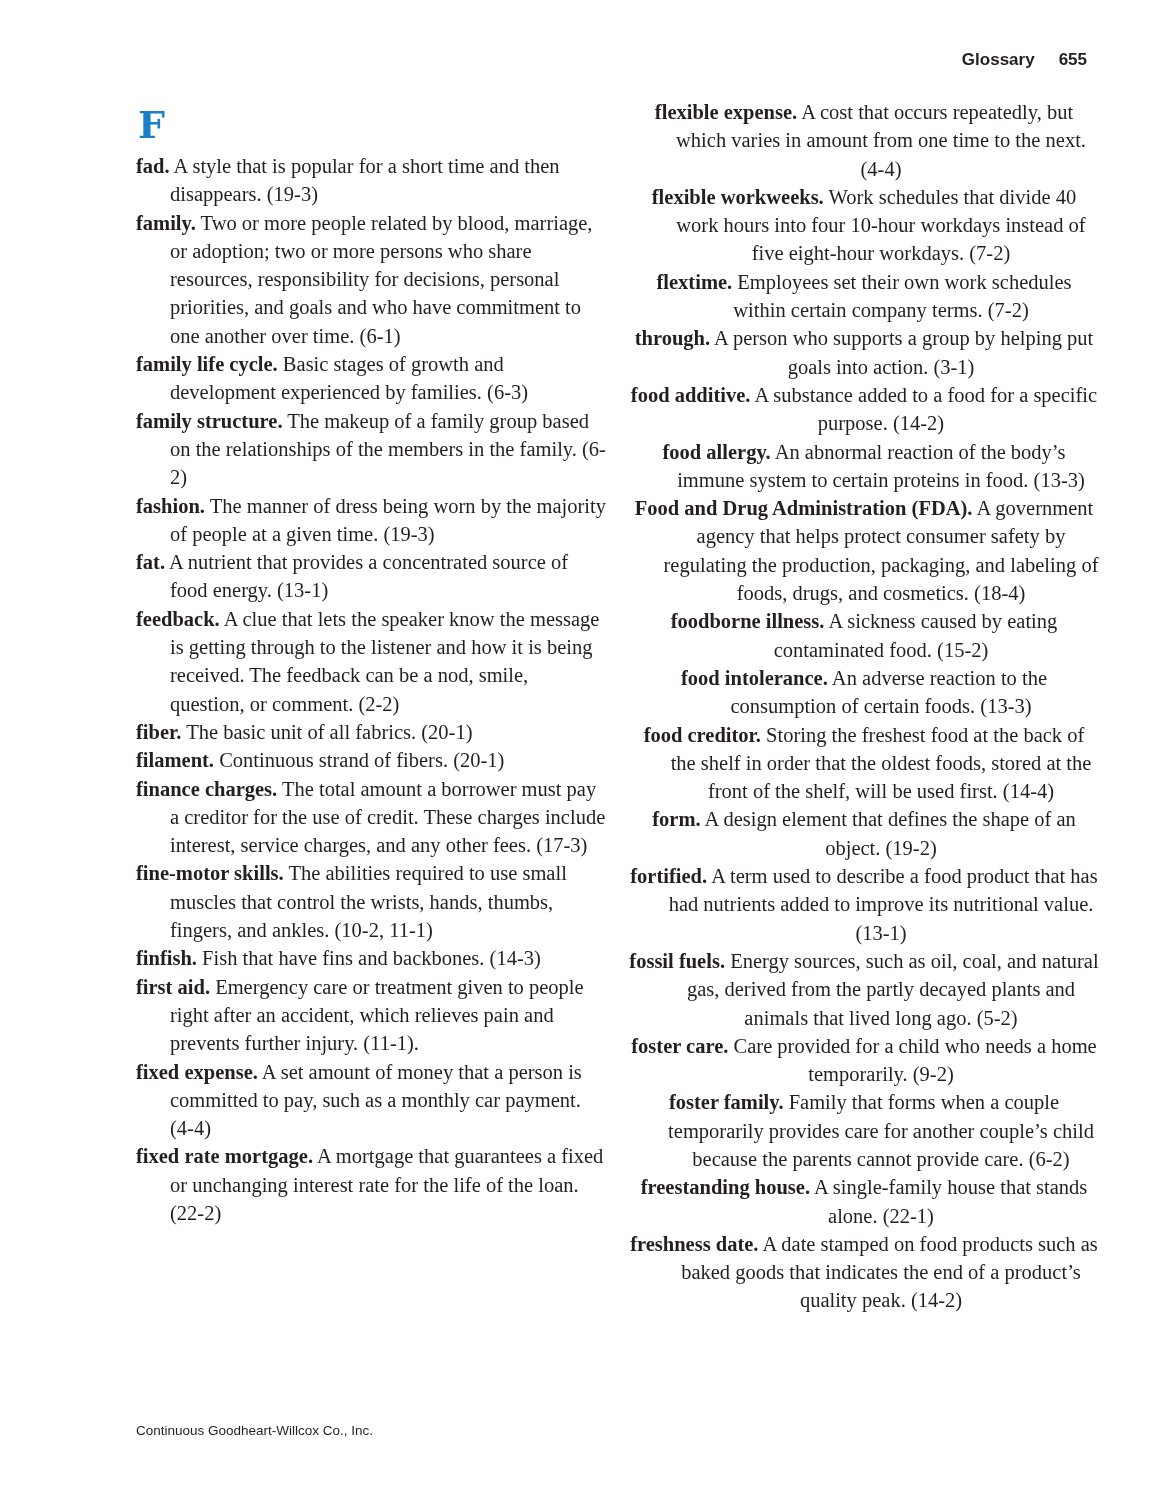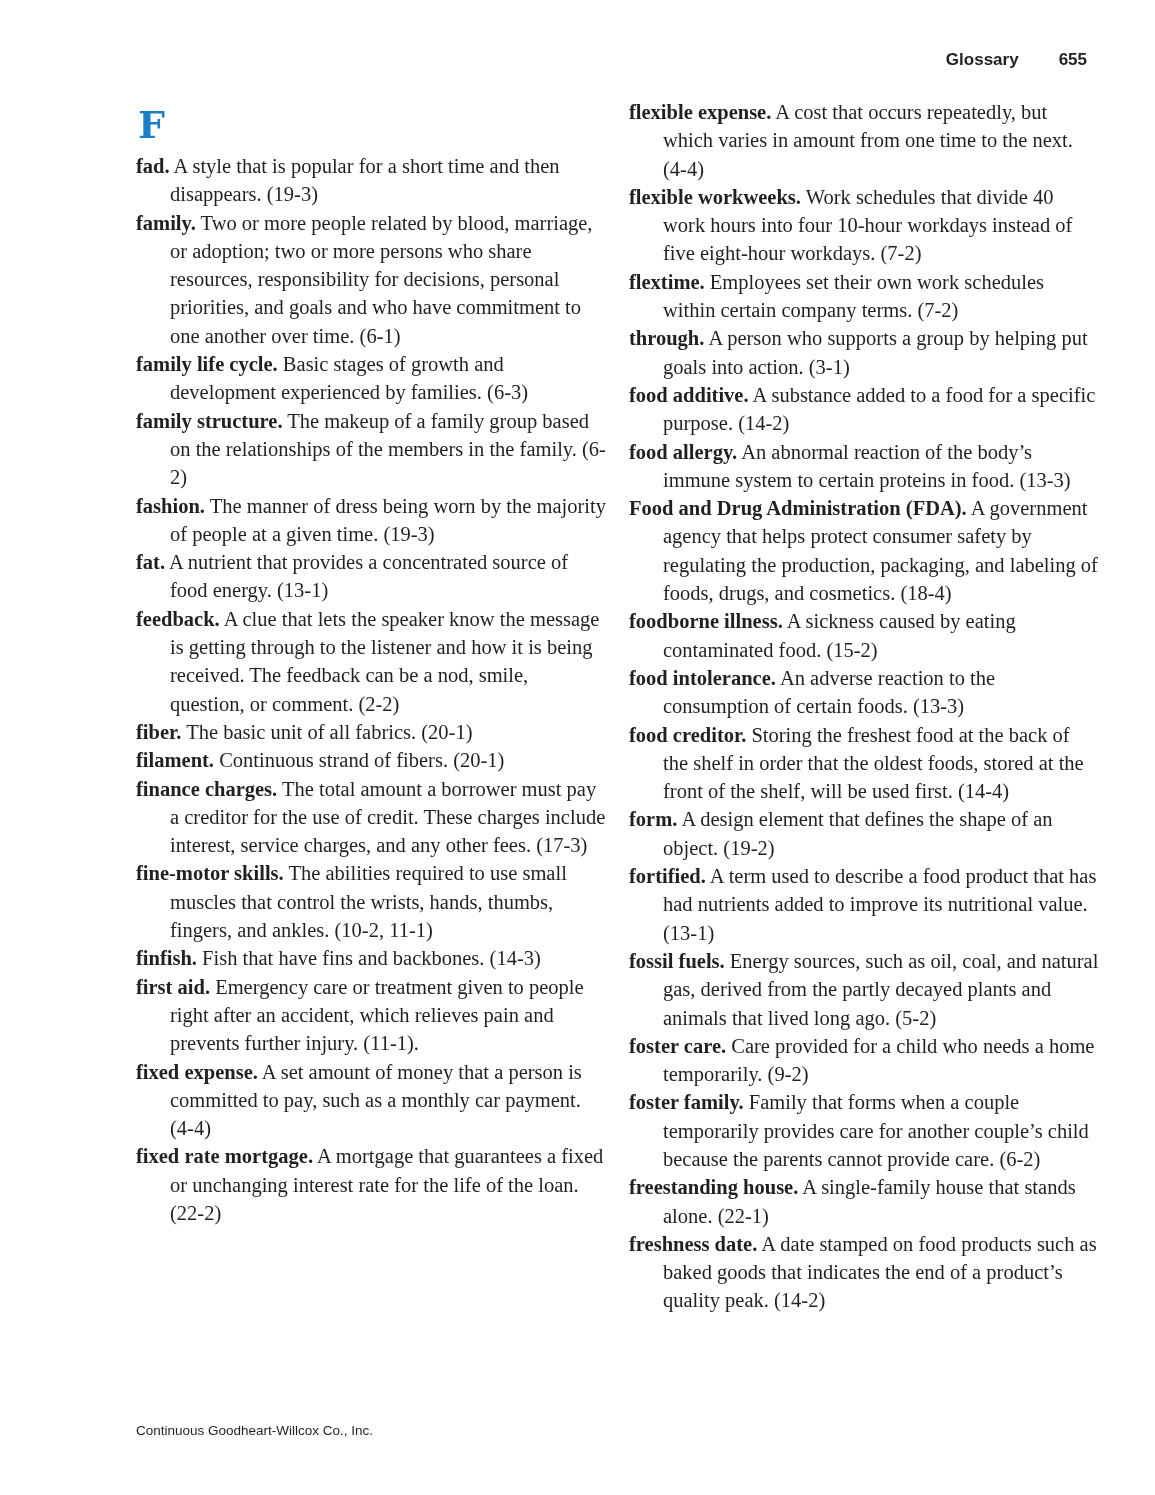--- a/index.html
+++ b/index.html
@@ -1,28 +1,28 @@
 <!DOCTYPE html>
 <html><head>
 <meta charset="utf-8">
 <style>
   html, body { margin: 0; padding: 0; background: #ffffff; }
   body { width: 1155px; height: 1495px; position: relative; overflow: hidden; color: #231f20; }
   .running-head {
     position: absolute; top: 50px; right: 68px;
     font-family: "Liberation Sans", sans-serif; font-weight: bold; font-size: 17px;
-    color: #231f20; display: flex; gap: 40px;
+    color: #231f20; display: flex; gap: 24px;
   }
   .col {
     position: absolute; top: 98px;
     font-family: "Liberation Serif", "DejaVu Serif", serif;
     font-size: 20.5px; line-height: 28.3px;
   }
   .col-left { left: 136px; width: 470px; }
-  .col-right { left: 629px; width: 470px; }
+  .col-right { left: 629px; width: 470px; text-align: center; }
   .col-right { top: 98px; }
   .section-letter {
     font-family: "DejaVu Serif", serif; font-weight: bold;
     font-size: 38px; line-height: 54px; color: #1a7fc6; margin: 0 0 0 2px; height: 54px;
   }
   .entry { padding-left: 34px; text-indent: -34px; margin: 0; }
   .term { font-weight: bold; }
   .footer {
     position: absolute; top: 1423px; left: 136px;
     font-family: "Liberation Sans", sans-serif; font-size: 13.5px; color: #231f20;

